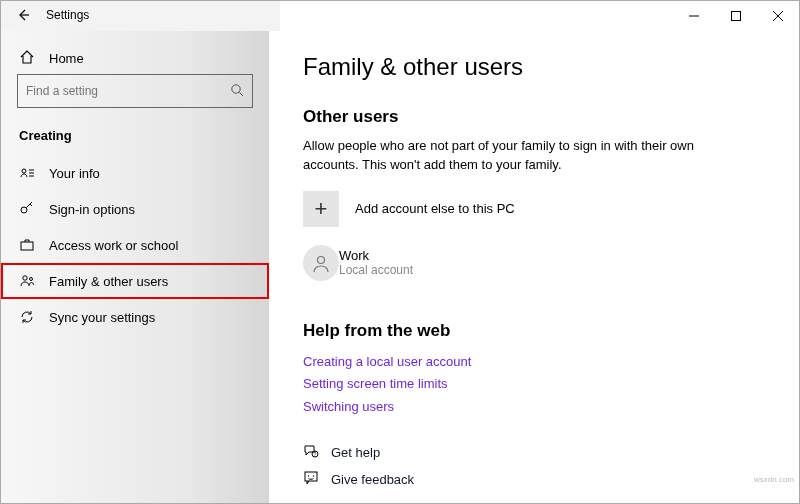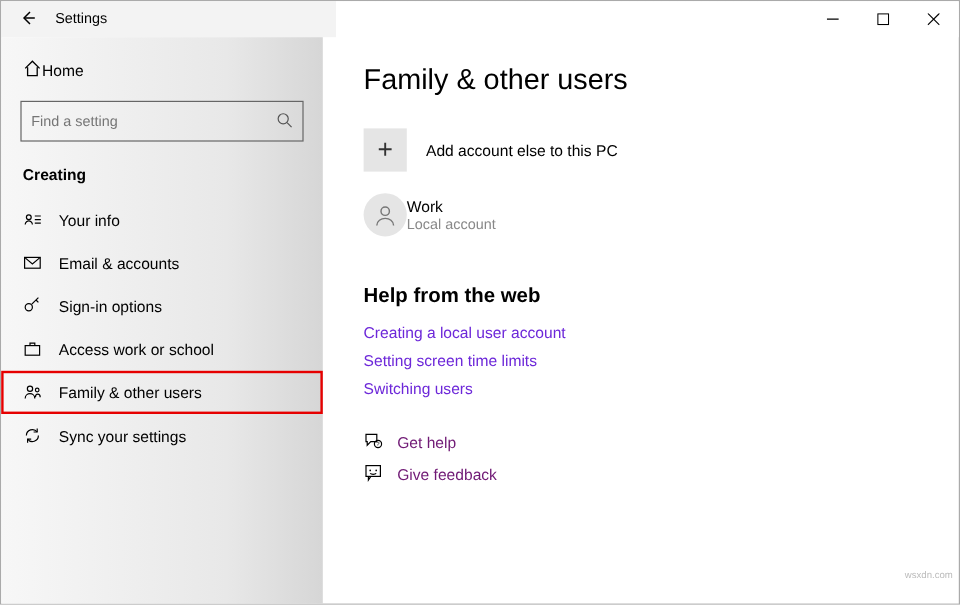--- a/index.html
+++ b/index.html
@@ -7,21 +7,21 @@
   .window { width: 100%; height: 100%; border: 1px solid #aaa; display: flex; flex-direction: column; }
   .titlebar { height: 30px; display: flex; align-items: center; justify-content: flex-end; background: linear-gradient(to right, #f3f3f3 0%, #f3f3f3 35%, #ffffff 35%, #ffffff 100%); }
   .title-left { position: absolute; left: 0; top: 0; height: 30px; display: flex; align-items: center; gap: 16px; padding-left: 16px; }
   .back-arrow { width: 14px; height: 14px; display: inline-flex; align-items: center; justify-content: center; }
   .title-text { font-size: 12px; }
   .win-controls { display: flex; }
   .win-btn { width: 42px; height: 30px; display: flex; align-items: center; justify-content: center; }
   .win-btn svg { display: block; }
   .body { flex: 1; display: flex; min-height: 0; }
   .sidebar { width: 268px; background: linear-gradient(to right, #f7f7f7, #e8e8e8 70%, #d6d6d6); padding-top: 12px; display: flex; flex-direction: column; }
-  .home-row { display: flex; align-items: center; padding: 6px 18px; margin-bottom: 10px; }
+  .home-row { display: flex; align-items: center; gap: 14px; padding: 6px 18px; }
   .home-row .lbl { font-size: 13px; }
   .search-wrap { padding: 0 16px 14px 16px; }
   .search { width: 100%; height: 30px; border: 1px solid #666; background: transparent; display: flex; align-items: center; padding: 16px 8px; }
   .search input { flex: 1; border: none; background: transparent; outline: none; font-size: 12px; }
   .section-head { font-weight: 600; font-size: 13px; padding: 6px 18px 12px 18px; }
   .nav { display: flex; flex-direction: column; }
   .nav-item { display: flex; align-items: center; gap: 14px; padding: 10px 18px; font-size: 13px; cursor: default; }
   .nav-item .ic { width: 16px; height: 16px; display: flex; align-items: center; justify-content: center; }
   .nav-item.selected { outline: 2px solid #e60000; outline-offset: -2px; }
   .content { flex: 1; padding: 22px 0 24px 34px; overflow: auto; }
@@ -31,21 +31,21 @@
   .add-row { display: flex; align-items: center; gap: 16px; margin-bottom: 18px; }
   .plus-box { width: 36px; height: 36px; background: #e5e5e5; display: flex; align-items: center; justify-content: center; font-size: 22px; color: #333; }
   .acct-row { display: flex; align-items: center; margin-bottom: 40px; }
   .avatar-circle { width: 36px; height: 36px; border-radius: 50%; background: #e5e5e5; display: flex; align-items: center; justify-content: center; }
   .acct-name { font-size: 13px; }
   .acct-sub { font-size: 12px; color: #888; }
   .help-section { margin-top: 8px; }
   .link { color: #6d28d9; font-size: 13px; line-height: 1.75; cursor: pointer; }
   .help-actions { margin-top: 24px; }
   .help-act-row { display: flex; align-items: center; gap: 12px; margin-bottom: 8px; }
-  .help-act-row .lbl { color: #701a75; font-size: 13px; }
+  .help-act-row .lbl { color: #0f172a; font-size: 13px; }
   .footer-mark { position: absolute; right: 6px; bottom: 20px; font-size: 8px; color: #bbb; }
 </style>
 </head>
 <body>
 
 <div class="window">
   <div class="titlebar">
     <div class="title-left">
       <span class="back-arrow">
         <svg width="14" height="14" viewBox="0 0 14 14">
@@ -105,29 +105,20 @@
                 <circle cx="5" cy="6" r="2" fill="none" stroke="#000" stroke-width="1"></circle>
                 <path d="M2 12c0-2 2-3 3-3s3 1 3 3" fill="none" stroke="#000" stroke-width="1"></path>
                 <line x1="10" y1="5" x2="15" y2="5" stroke="#000" stroke-width="1"></line>
                 <line x1="10" y1="8" x2="15" y2="8" stroke="#000" stroke-width="1"></line>
                 <line x1="10" y1="11" x2="15" y2="11" stroke="#000" stroke-width="1"></line>
               </svg>
           </span>
           <span>Your info</span>
         </div>
 
-        <div class="nav-item">
-          <span class="ic">
-            <svg width="16" height="16" viewBox="0 0 16 16">
-                <rect x="1.5" y="3.5" width="13" height="9" fill="none" stroke="#000" stroke-width="1"></rect>
-                <path d="M1.5 3.5 L8 9 L14.5 3.5" fill="none" stroke="#000" stroke-width="1"></path>
-              </svg>
-          </span>
-          <span>Email &amp; accounts</span>
-        </div>
 
         <div class="nav-item">
           <span class="ic">
             <svg width="16" height="16" viewBox="0 0 16 16">
                 <circle cx="5" cy="9" r="3" fill="none" stroke="#000" stroke-width="1"></circle>
                 <line x1="7.5" y1="6.5" x2="13" y2="1" stroke="#000" stroke-width="1"></line>
                 <line x1="11" y1="3" x2="13" y2="5" stroke="#000" stroke-width="1"></line>
               </svg>
           </span>
           <span>Sign-in options</span>
@@ -164,20 +155,22 @@
           </span>
           <span>Sync your settings</span>
         </div>
 
       </div>
     </div>
 
     <div class="content">
       <div class="h1">Family &amp; other users</div>
 
+      <div class="h2">Other users</div>
+      <div class="desc">Allow people who are not part of your family to sign in with their own accounts. This won't add them to your family.</div>
 
       <div class="add-row">
         <div class="plus-box">+</div>
         <span>Add account else to this PC</span>
       </div>
 
       <div class="acct-row">
         <div class="avatar-circle">
           <svg width="22" height="22" viewBox="0 0 22 22">
               <circle cx="11" cy="8" r="3.5" fill="none" stroke="#777" stroke-width="1.2"></circle>

